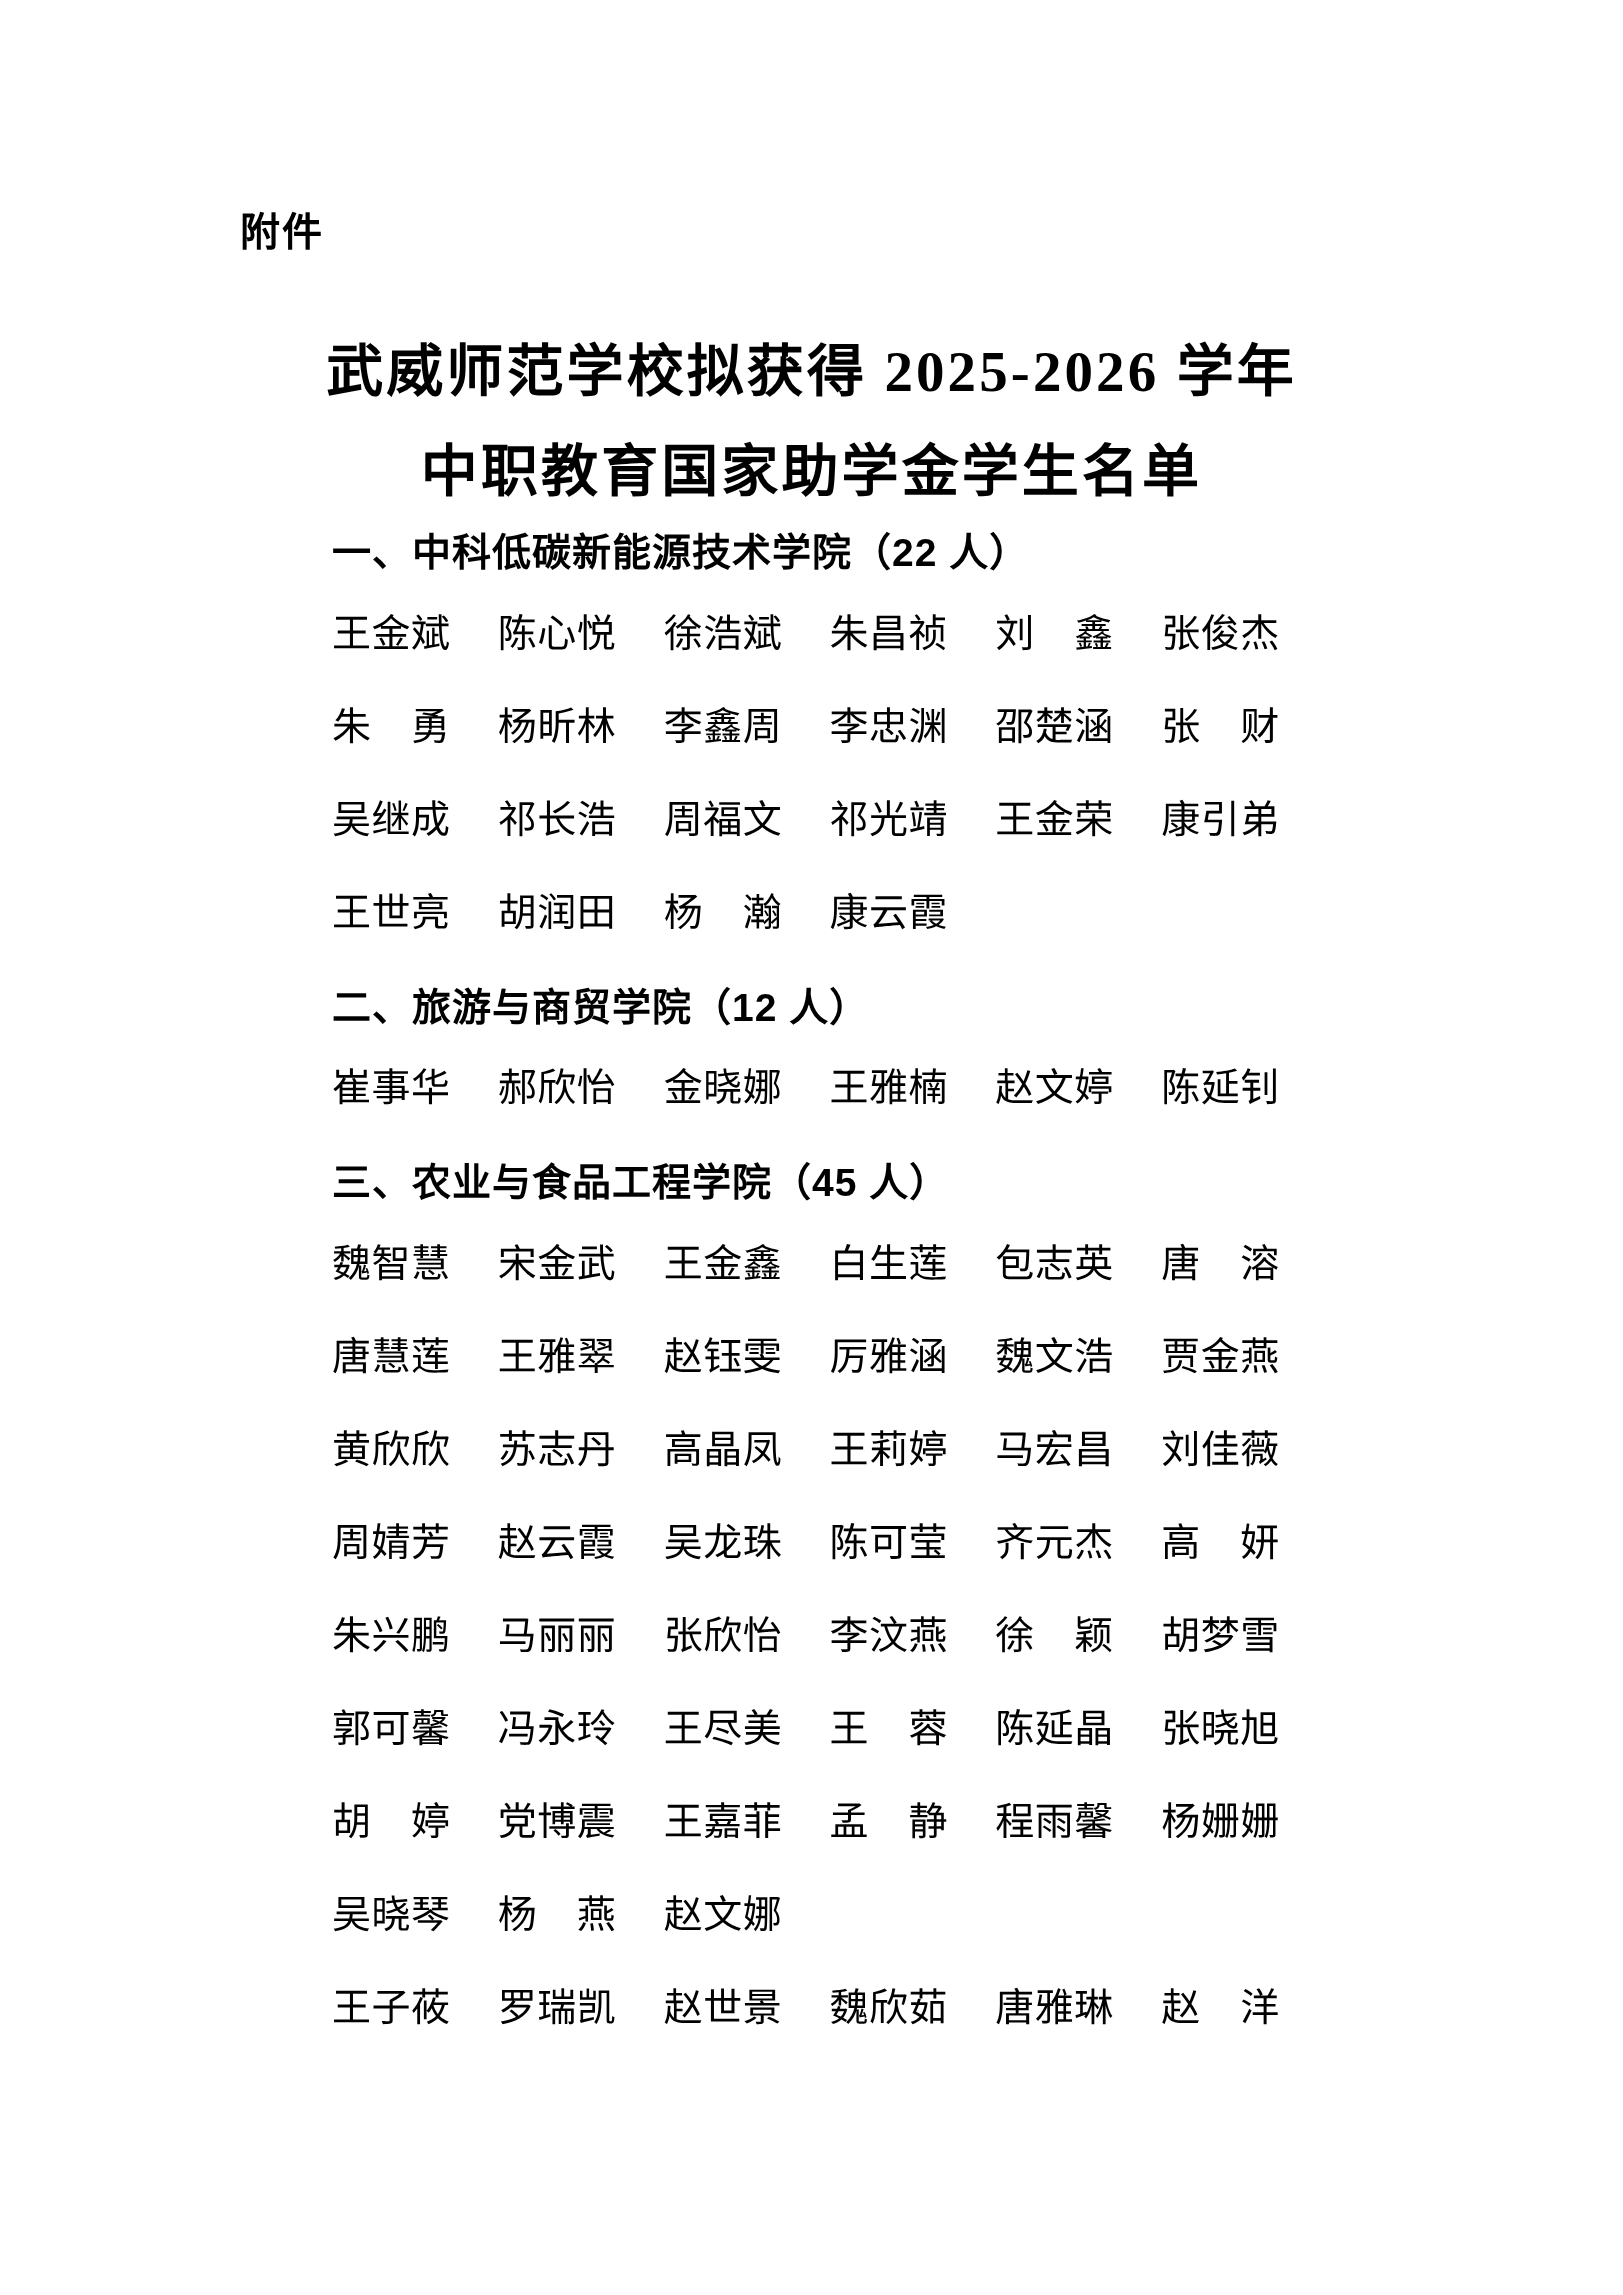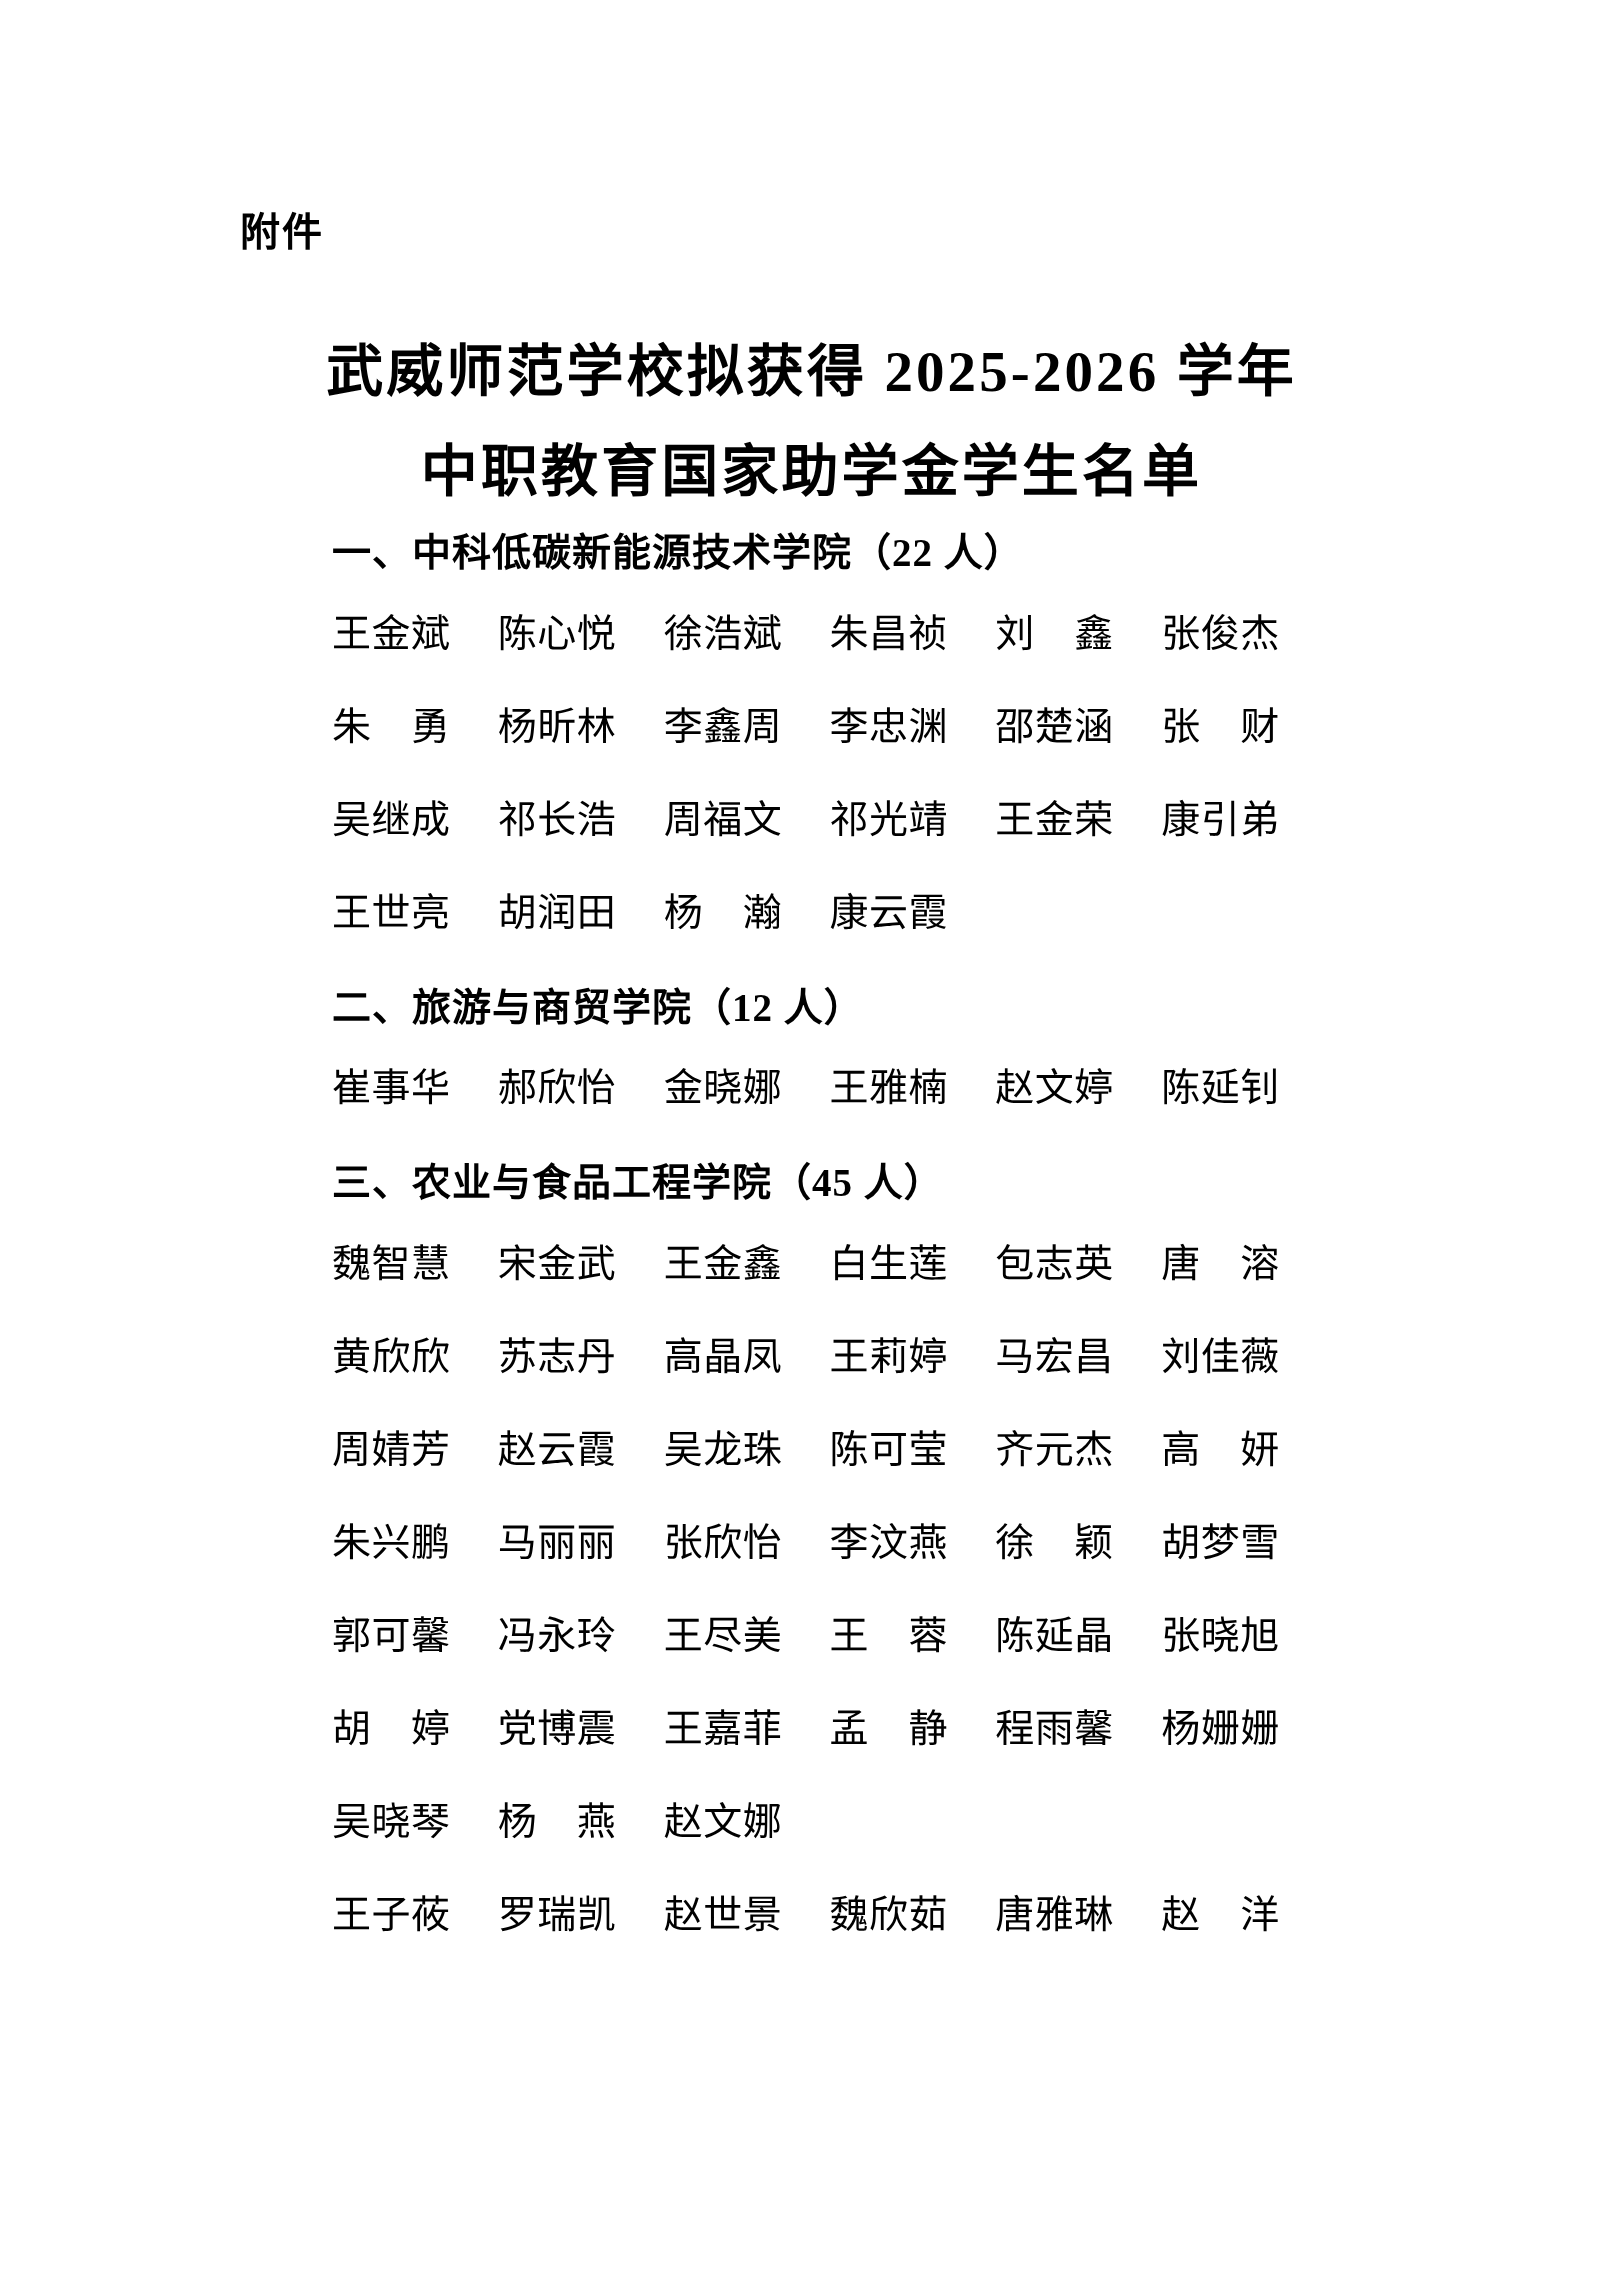--- a/index.html
+++ b/index.html
@@ -43,21 +43,21 @@
     letter-spacing: 3.1px;
     white-space: nowrap;
   }
   .content {
     position: absolute;
     left: 332px;
     top: 511px;
     width: 987px;
   }
   .section-heading {
-    font-family: Liberation Serif, serif;
+    font-family: Liberation Sans, sans-serif;
     font-weight: 700;
     font-size: 39px;
     line-height: 56px;
     margin: 14.3px 0 26.6px 0;
     letter-spacing: 1px;
     white-space: nowrap;
   }
   .name-row {
     display: grid;
     grid-template-columns: repeat(6, 1fr);
@@ -128,20 +128,28 @@
       <div class="section-heading">三、农业与食品工程学院（45 人）</div>
       <div class="name-row">
         <span class="student-name">魏智慧</span>
         <span class="student-name">宋金武</span>
         <span class="student-name">王金鑫</span>
         <span class="student-name">白生莲</span>
         <span class="student-name">包志英</span>
         <span class="student-name">唐　溶</span>
       </div>
       <div class="name-row">
+        <span class="student-name">唐慧莲</span>
+        <span class="student-name">王雅翠</span>
+        <span class="student-name">赵钰雯</span>
+        <span class="student-name">厉雅涵</span>
+        <span class="student-name">魏文浩</span>
+        <span class="student-name">贾金燕</span>
+      </div>
+      <div class="name-row">
         <span class="student-name">黄欣欣</span>
         <span class="student-name">苏志丹</span>
         <span class="student-name">高晶凤</span>
         <span class="student-name">王莉婷</span>
         <span class="student-name">马宏昌</span>
         <span class="student-name">刘佳薇</span>
       </div>
       <div class="name-row">
         <span class="student-name">周婧芳</span>
         <span class="student-name">赵云霞</span>

